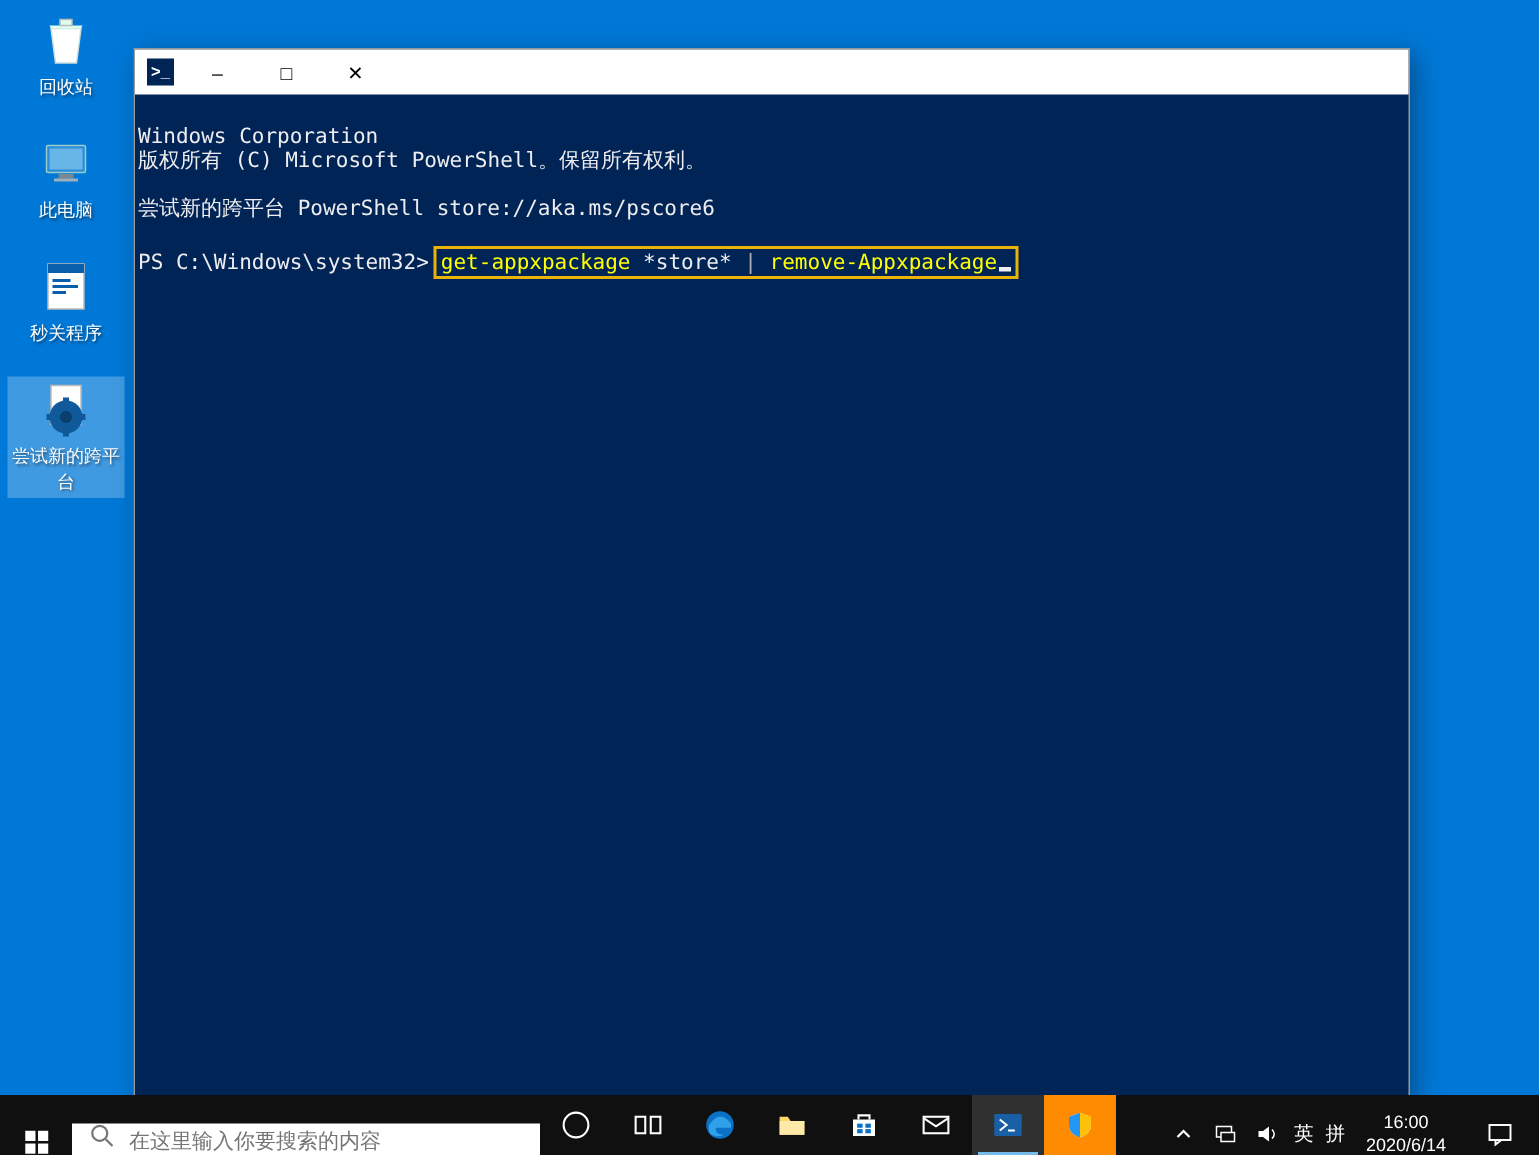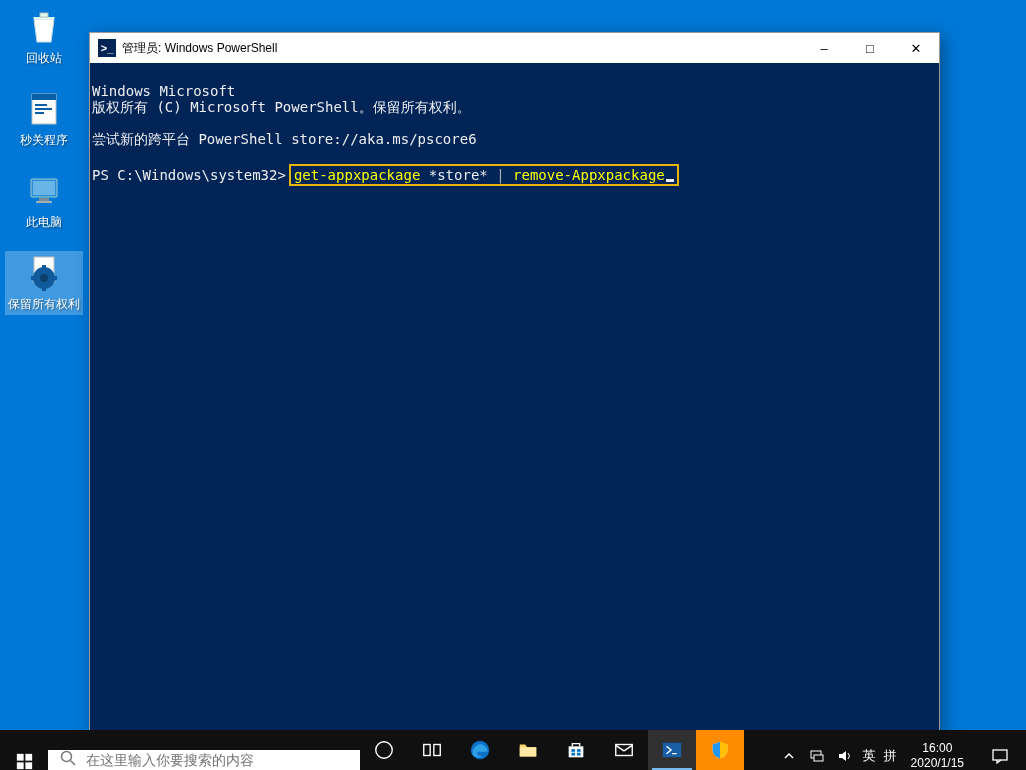--- a/index.html
+++ b/index.html
@@ -194,74 +194,73 @@
             <rect x="16" y="6" width="8" height="4" fill="#dfe" stroke="#bbb"></rect>
           </svg>
       </div>
       <div class="label">回收站</div>
     </div>
 
 
     <div class="desktop-icon">
       <div class="icon-image">
         <svg class="icon-svg" viewBox="0 0 40 40">
+            <rect x="7" y="8" width="26" height="18" fill="#2b8dd6" stroke="#9cc" rx="1"></rect>
+            <rect x="9" y="10" width="22" height="14" fill="#68b5e8"></rect>
+            <rect x="15" y="27" width="10" height="3" fill="#7a8a94"></rect>
+            <rect x="12" y="30" width="16" height="2" fill="#a0b0b8"></rect>
+          </svg>
+      </div>
+      <div class="label">此电脑</div>
+    </div>
+
+    <div class="desktop-icon">
+      <div class="icon-image">
+        <svg class="icon-svg" viewBox="0 0 40 40">
             <rect x="8" y="5" width="24" height="30" fill="#fff" stroke="#bbb"></rect>
             <rect x="8" y="5" width="24" height="6" fill="#0a5fab"></rect>
             <rect x="11" y="15" width="12" height="2" fill="#0a5fab"></rect>
             <rect x="11" y="19" width="17" height="2" fill="#0a5fab"></rect>
             <rect x="11" y="23" width="9" height="2" fill="#0a5fab"></rect>
           </svg>
       </div>
       <div class="label">秒关程序</div>
-    </div>
-
-    <div class="desktop-icon">
-      <div class="icon-image">
-        <svg class="icon-svg" viewBox="0 0 40 40">
-            <rect x="7" y="8" width="26" height="18" fill="#2b8dd6" stroke="#9cc" rx="1"></rect>
-            <rect x="9" y="10" width="22" height="14" fill="#68b5e8"></rect>
-            <rect x="15" y="27" width="10" height="3" fill="#7a8a94"></rect>
-            <rect x="12" y="30" width="16" height="2" fill="#a0b0b8"></rect>
-          </svg>
-      </div>
-      <div class="label">此电脑</div>
     </div>
 
     <div class="desktop-icon selected">
       <div class="icon-image">
         <svg class="icon-svg" viewBox="0 0 40 40">
             <rect x="10" y="4" width="20" height="26" fill="#fff" stroke="#bbb"></rect>
             <circle cx="20" cy="25" r="11" fill="#105a9c"></circle>
             <circle cx="20" cy="25" r="4" fill="#0b3e6a"></circle>
             <g fill="#105a9c">
               <rect x="18" y="12" width="4" height="4"></rect>
               <rect x="18" y="34" width="4" height="4"></rect>
               <rect x="7" y="23" width="4" height="4"></rect>
               <rect x="29" y="23" width="4" height="4"></rect>
             </g>
           </svg>
       </div>
-      <div class="label">保留所有权利</div>
+      <div class="label">尝试新的跨平台</div>
     </div>
 
 
   </div>
 
   <div class="window">
     <div class="titlebar">
       <div class="ps-icon">&gt;_</div>
-      <div class="title">管理员: Windows PowerShell</div>
       <div class="controls">
         <div class="ctl">–</div>
         <div class="ctl">□</div>
         <div class="ctl close">✕</div>
       </div>
     </div>
     <div class="console">
-<span>Windows Microsoft</span>
+<span>Windows Corporation</span>
 <span>版权所有 (C) Microsoft PowerShell。保留所有权利。</span>
 
 <span>尝试新的跨平台 PowerShell store://aka.ms/pscore6</span>
 
 <span class="prompt-line"><span>PS C:\Windows\system32&gt;</span><span class="highlight-box"><span class="cmd-yellow">get-appxpackage</span><span> *store* </span><span class="cmd-gray">|</span><span class="cmd-yellow"> remove-Appxpackage</span><span class="cursor"></span></span></span>
     </div>
   </div>
 </div>
 
 <div class="taskbar">
@@ -358,21 +357,21 @@
     <div class="tray-icon">
       <svg width="16" height="16" viewBox="0 0 16 16">
           <path d="M2 6 L5 6 L9 3 L9 13 L5 10 L2 10 Z" fill="#fff"></path>
           <path d="M11 5 Q14 8 11 11" fill="none" stroke="#fff"></path>
         </svg>
     </div>
     <span class="lang">英</span>
     <span class="lang">拼</span>
     <div class="clock">
       <span class="time">16:00</span>
-      <span class="date">2020/1/15</span>
+      <span class="date">2020/6/14</span>
     </div>
     <div class="action-center">
       <svg width="18" height="18" viewBox="0 0 18 18">
           <rect x="2" y="3" width="14" height="10" fill="none" stroke="#fff" stroke-width="1.3"></rect>
           <path d="M6 13 L6 16 L10 13" fill="none" stroke="#fff" stroke-width="1.3"></path>
         </svg>
     </div>
   </div>
 </div>
 

